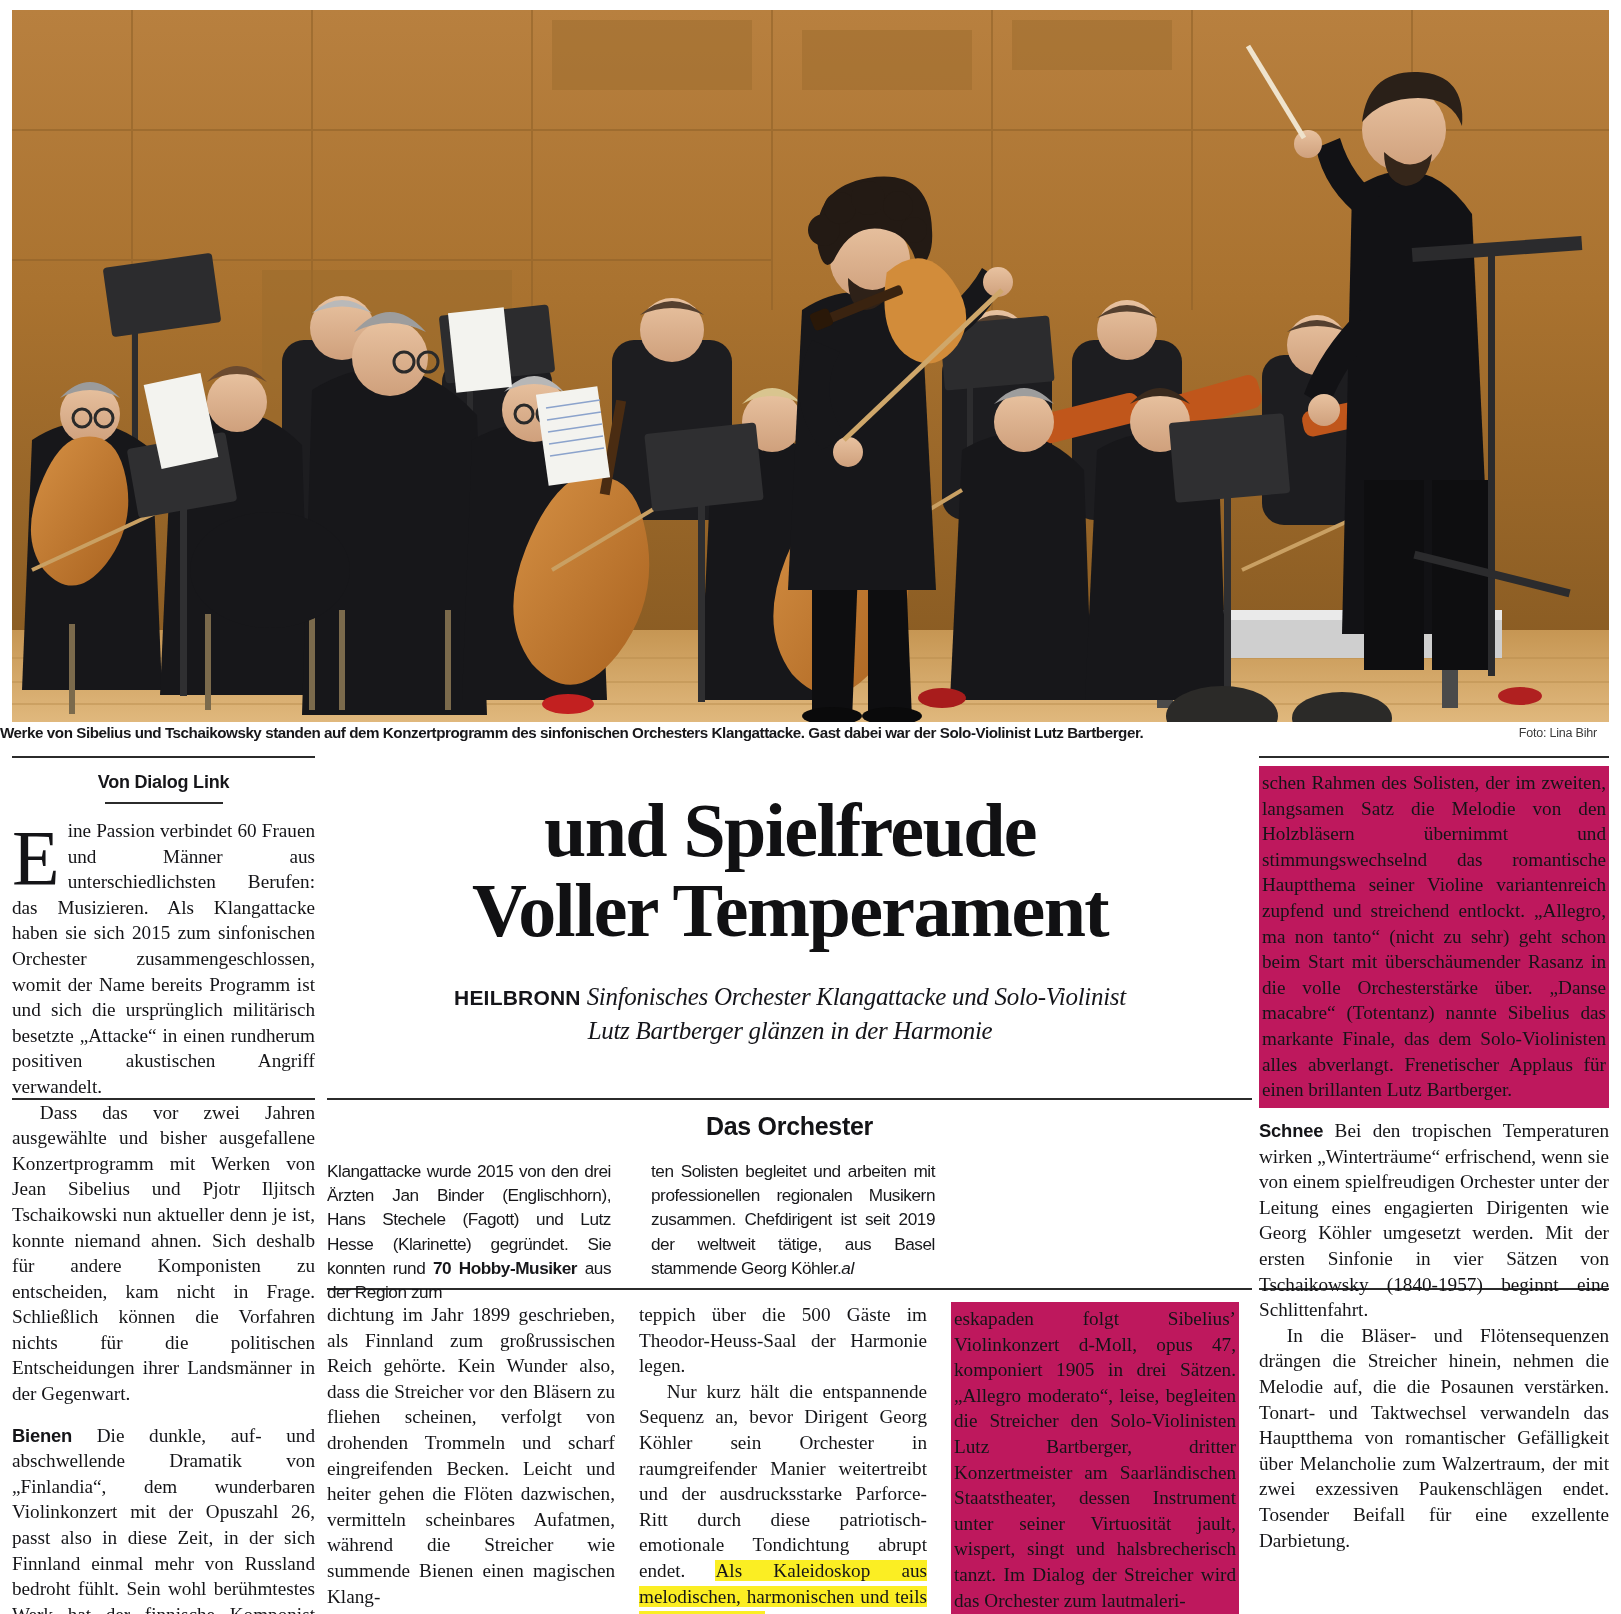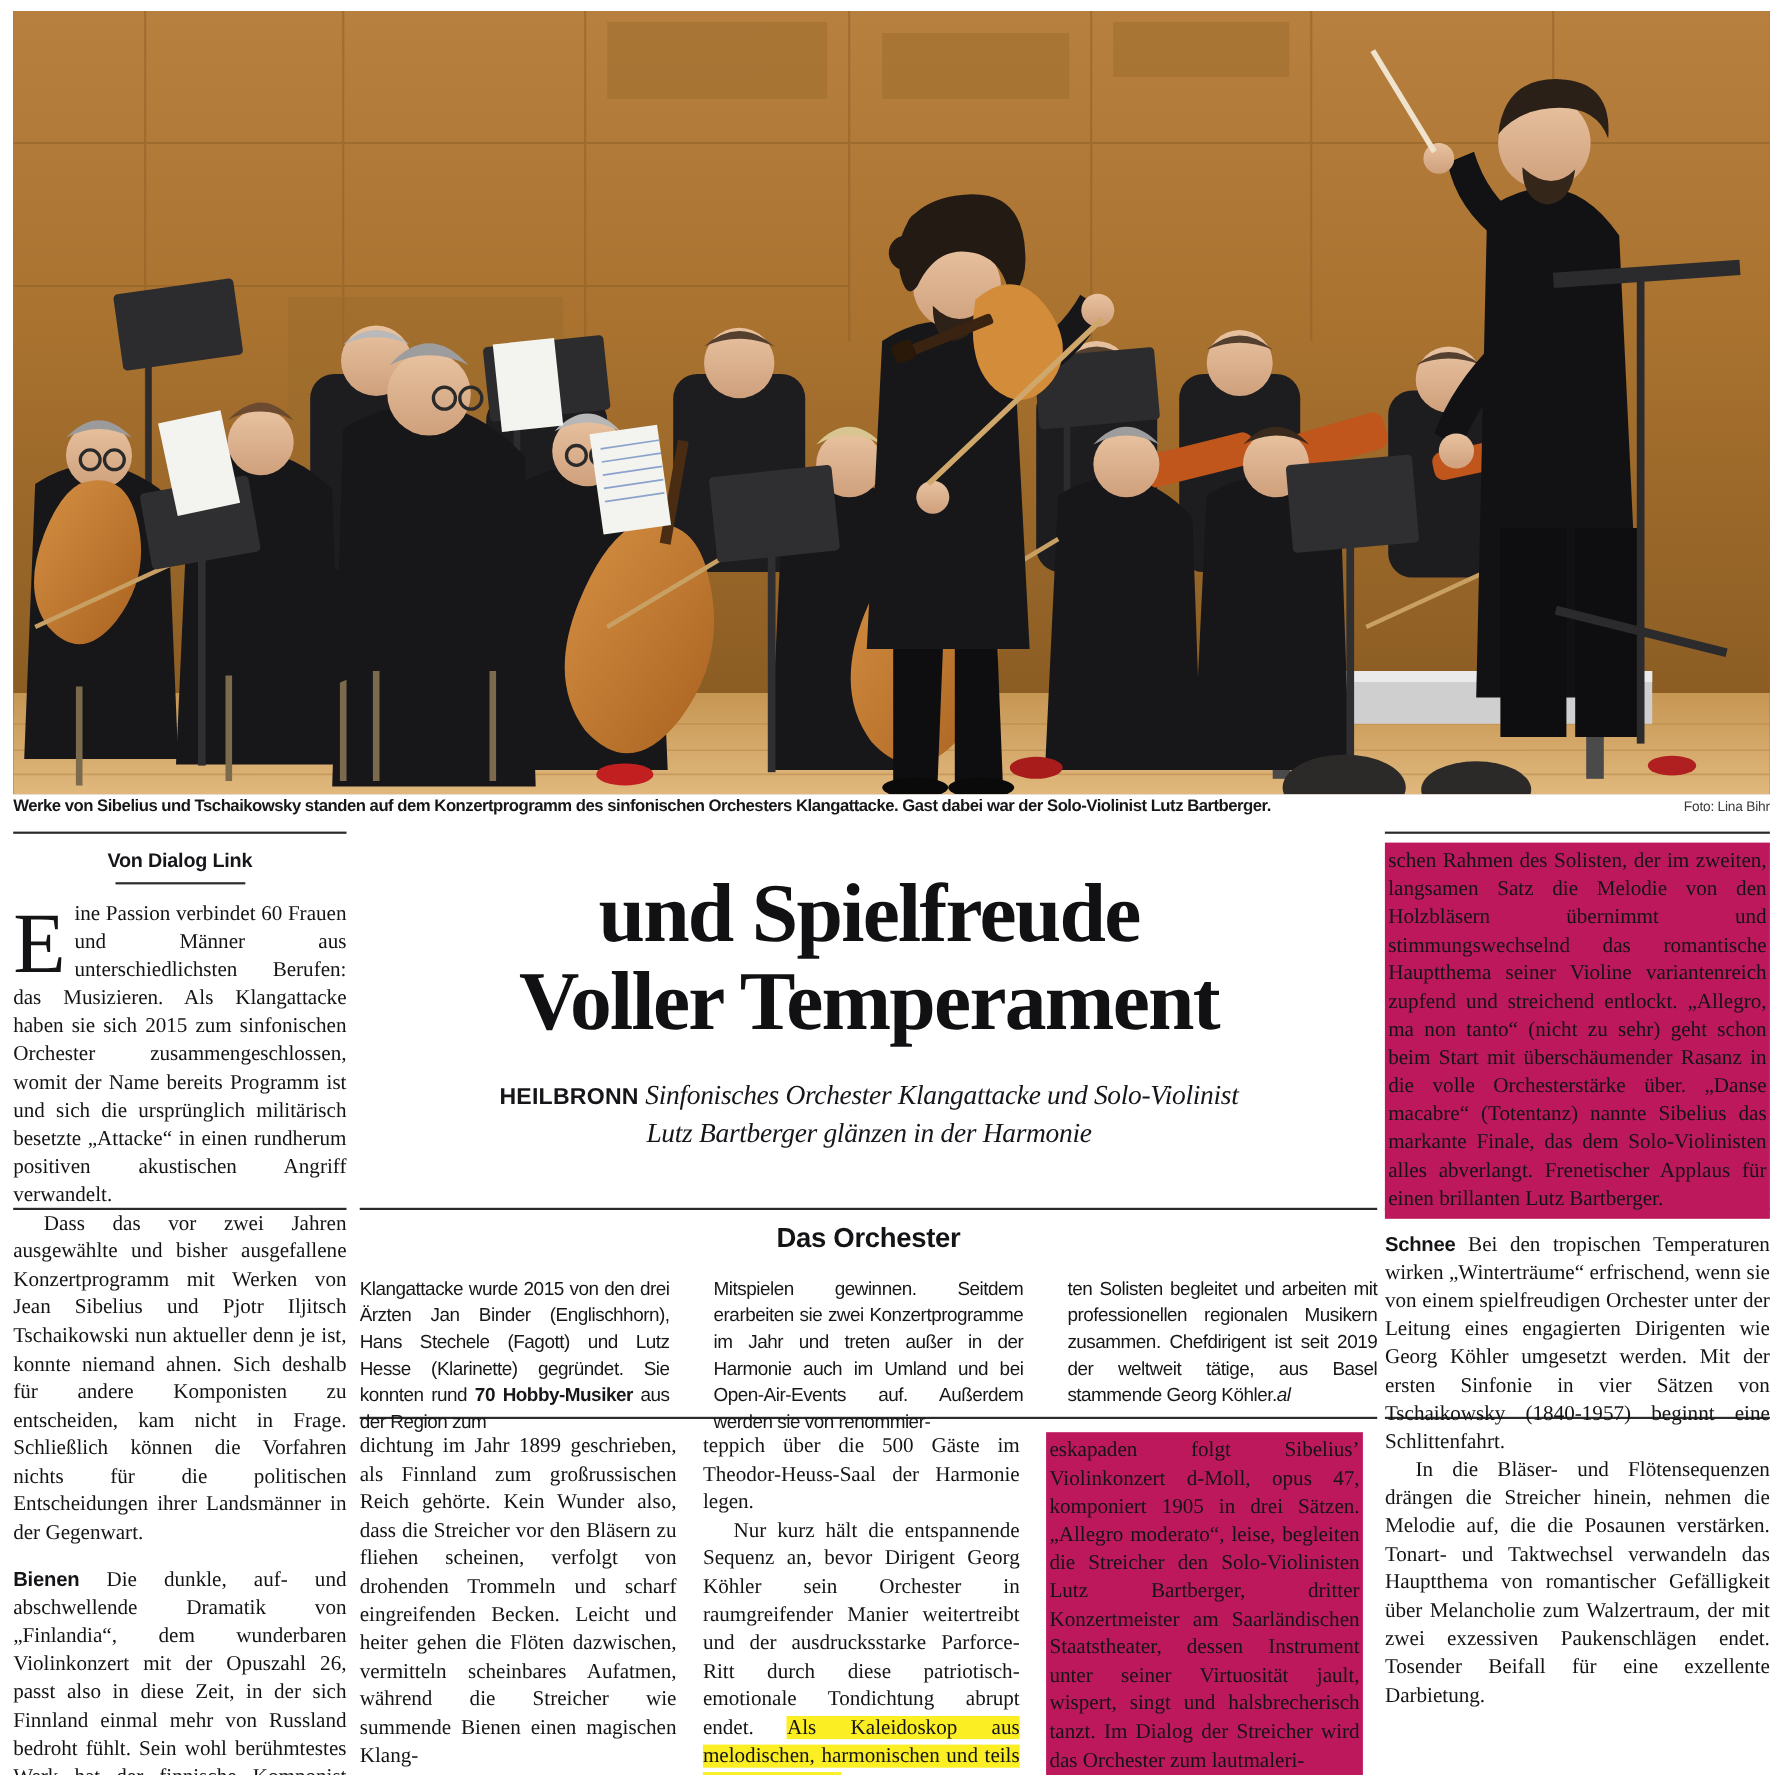--- a/index.html
+++ b/index.html
@@ -32,21 +32,21 @@
   .photo {
     position: absolute;
     inset: 0;
     overflow: hidden;
     background: #8a5a2b;
   }
   .photo svg { display: block; width: 100%; height: 100%; }
 
   .caption-row {
     position: absolute;
-    left: 12px;
+    left: 0;
     top: 724px;
     width: 1597px;
     height: 30px;
     display: flex;
     align-items: flex-start;
     justify-content: space-between;
   }
   .caption-text {
     font-family: "Liberation Sans", sans-serif;
     font-size: 15.2px;
@@ -466,23 +466,20 @@
   </div>
 
   <div class="col" style="left:327px; top:1112px; width:925px;">
     <h2 class="boxtitle">Das Orchester</h2>
     <div style="height:18px"></div>
     <div style="display:flex; gap:40px;">
       <div style="width:284px;">
         <p class="boxbody"><span>Klangattacke wurde 2015 von den drei Ärzten Jan Binder (Englischhorn), Hans Stechele (Fagott) und Lutz Hesse (Klarinette) gegründet. Sie konnten rund </span><b>70 Hobby-Musiker</b><span> aus der Region zum</span></p>
       </div>
       <div style="width:284px;">
-        <p class="boxbody">Mitspielen gewinnen. Seitdem erarbeiten sie zwei Konzertprogramme im Jahr und treten außer in der Harmonie auch im Umland und bei Open-Air-Events auf. Außerdem werden sie von renommier-</p>
-      </div>
-      <div style="width:284px;">
         <p class="boxbody"><span>ten Solisten begleitet und arbeiten mit professionellen regionalen Musikern zusammen. Chefdirigent ist seit 2019 der weltweit tätige, aus Basel stammende Georg Köhler.</span><i>al</i></p>
       </div>
     </div>
   </div>
 
   <div class="col" style="left:327px; top:1302px; width:288px;">
     <p class="body noindent">dichtung im Jahr 1899 geschrieben, als Finnland zum großrussischen Reich gehörte. Kein Wunder also, dass die Streicher vor den Bläsern zu fliehen scheinen, verfolgt von drohenden Trommeln und scharf eingreifenden Becken. Leicht und heiter gehen die Flöten dazwischen, vermitteln scheinbares Aufatmen, während die Streicher wie summende Bienen einen magischen Klang-</p>
   </div>
 
   <div class="col" style="left:639px; top:1302px; width:288px;">

